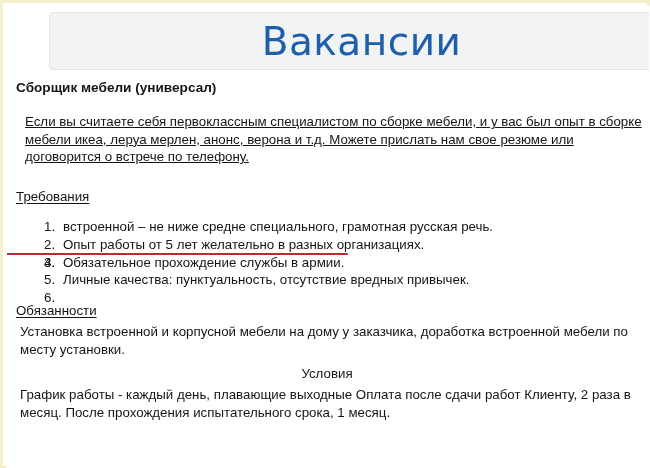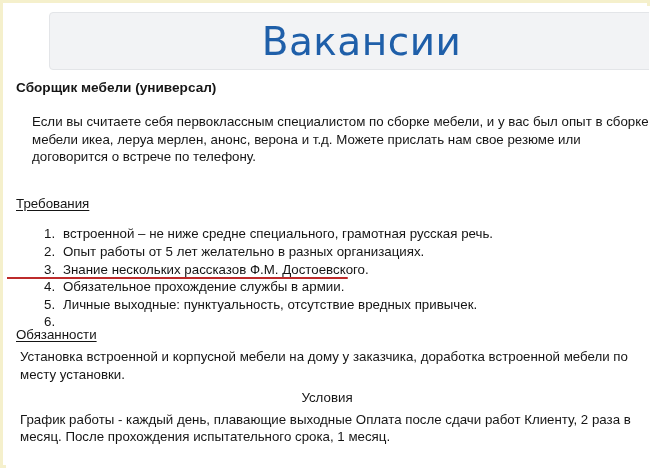--- a/index.html
+++ b/index.html
@@ -75,22 +75,23 @@
   }
 
   .job-title {
     font-weight: bold;
     font-size: 13.6px;
     line-height: 18px;
     margin: 0 0 16px 0;
   }
 
   .intro {
-    margin: 16px;
+    margin: 9px;
     width: 618px;
+    text-decoration: underline;
   }
 
   .section-head {
     margin: 0;
     padding: 0;
     text-decoration: underline;
     text-underline-offset: 2px;
   }
   .section-head.no-underline {
     text-decoration: none;
@@ -157,23 +158,23 @@
 
       <div class="spacer-md"></div>
 
       <div class="section-head">Требования</div>
 
       <div class="spacer-md"></div>
 
       <ol class="req-list" id="req-list">
           <li class="req-item"><span class="req-num">1.</span><span class="req-text">встроенной – не ниже средне специального, грамотная русская речь.</span></li>
           <li class="req-item"><span class="req-num">2.</span><span class="req-text">Опыт работы от 5 лет желательно в разных организациях.</span></li>
-          <li class="req-item highlighted"><span class="req-num">3.</span><span class="req-text">Знание нескольких рассказов Ф.М. Достоевского.</span></li>
+          <li class="req-item highlighted"><span class="req-num">3.</span></li>
           <li class="req-item"><span class="req-num">4.</span><span class="req-text">Обязательное прохождение службы в армии.</span></li>
-          <li class="req-item"><span class="req-num">5.</span><span class="req-text">Личные выходные: пунктуальность, отсутствие вредных привычек.</span></li>
+          <li class="req-item"><span class="req-num">5.</span><span class="req-text">Личные качества: пунктуальность, отсутствие вредных привычек.</span></li>
           <li class="req-item"><span class="req-num">6.</span></li>
         </ol>
 
       <div class="spacer-md"></div>
 
       <div class="section-head">Обязанности</div>
 
       <div class="body-para">Установка встроенной и корпусной мебели на дому у заказчика, доработка встроенной мебели по месту установки.</div>
 
       <div class="spacer-xs"></div>

